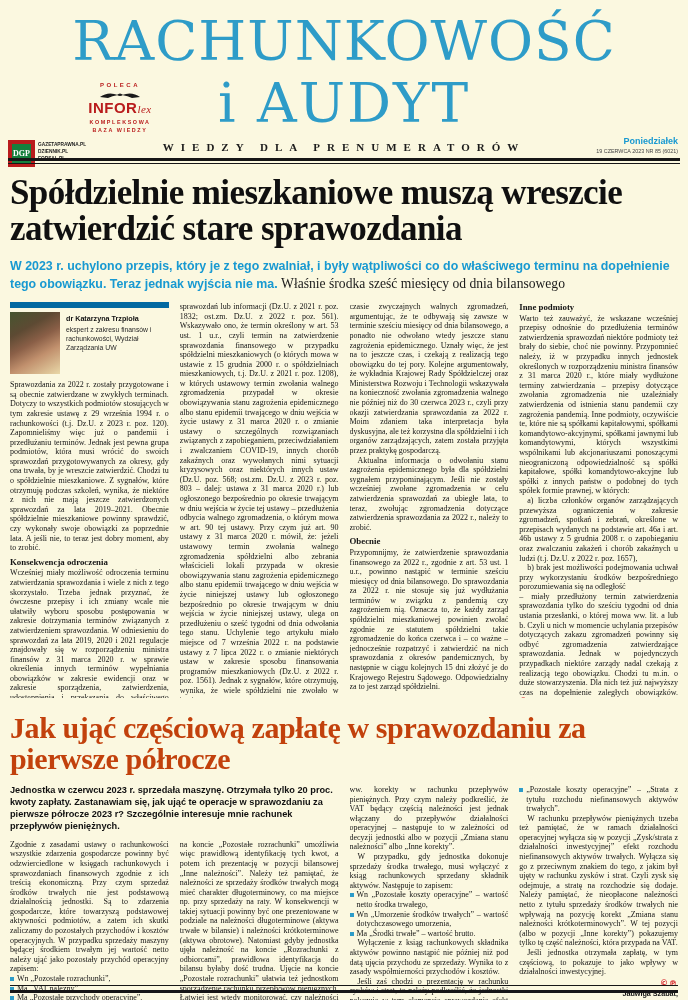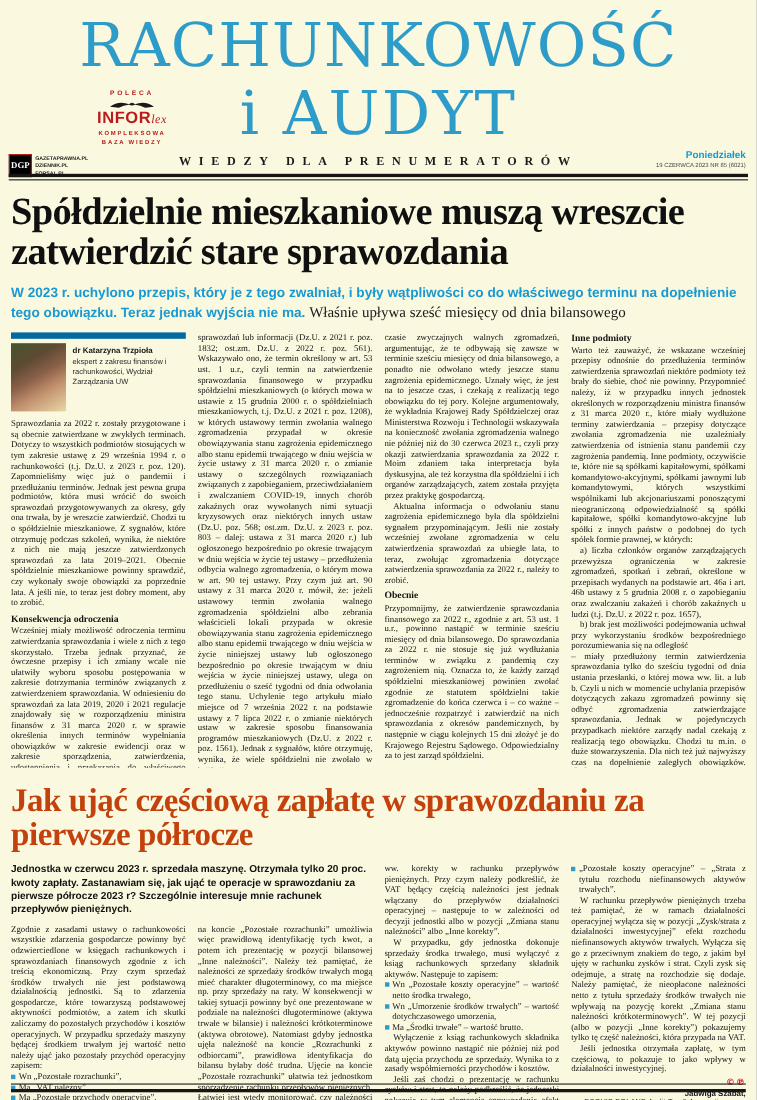--- a/index.html
+++ b/index.html
@@ -16,21 +16,21 @@
     font-family:"DejaVu Serif",serif;font-size:55px;line-height:1;color:#2e9cc8;letter-spacing:2px;}
   .mast-tagline{position:absolute;top:141px;left:0;right:0;text-align:center;
     font-family:"Liberation Serif",serif;font-weight:700;font-size:11px;letter-spacing:7px;color:#1c1c1c;}
   .inforlex{position:absolute;left:70px;top:82px;width:100px;text-align:center;color:#b91c1c;}
   .poleca{font:700 6px "Liberation Sans",sans-serif;letter-spacing:2.5px;}
   .wings{display:block;margin:1px auto 0;}
   .inforlex-name{font:800 15px "Liberation Sans",sans-serif;letter-spacing:.5px;line-height:1.05;}
   .inforlex-name .lex{font:italic 400 11px "Liberation Serif",serif;}
   .inforlex-sub{font:700 5.4px "Liberation Sans",sans-serif;letter-spacing:1.6px;line-height:1.5;margin-top:2px;}
   .dgp-block{position:absolute;left:8px;top:140px;display:flex;gap:3px;align-items:flex-start;}
-  .dgp-logo{width:19px;height:19px;background:#000000;border:1px solid #b91c1c;color:#fff;
+  .dgp-logo{width:19px;height:19px;background:#15803d;border:4px solid #b91c1c;color:#fff;
     font:700 8px/19px "Liberation Serif",serif;text-align:center;}
   .dgp-sites{font:700 4.8px/1.5 "Liberation Sans",sans-serif;color:#222;padding-top:1px;}
   .dateblock{position:absolute;right:10px;top:136px;text-align:right;}
   .day{font:700 9px "Liberation Sans",sans-serif;color:#1899d1;}
   .dateline{font:400 5.4px "Liberation Sans",sans-serif;color:#444;margin-top:2px;}
   .mast-rule{position:absolute;left:8px;right:8px;top:158px;height:2px;
     border-top:3px solid #161616;border-bottom:1px solid #161616;}
   
   .a1-headline{margin:12px 10px 0;font-family:"Liberation Serif",serif;font-weight:700;
     font-size:35px;line-height:1.02;letter-spacing:-.6px;color:#101010;}
@@ -106,21 +106,21 @@
       <div class="day">Poniedziałek</div>
       <div class="dateline">19 CZERWCA 2023 NR 85 (6021)</div>
     </div>
 
     <div class="mast-rule"></div>
   </header>
 
   <article>
     <h1 class="a1-headline">Spółdzielnie mieszkaniowe muszą wreszcie zatwierdzić stare sprawozdania</h1>
 
-    <p class="a1-lead"><span class="lead-blue">W 2023 r. uchylono przepis, który je z tego zwalniał, i były wątpliwości co do właściwego terminu na dopełnienie tego obowiązku. Teraz jednak wyjścia nie ma. </span><span class="lead-black">Właśnie upływa sześć miesięcy od dnia bilansowego</span></p>
+    <p class="a1-lead"><span class="lead-blue">W 2023 r. uchylono przepis, który je z tego zwalniał, i były wątpliwości co do właściwego terminu na dopełnienie tego obowiązku. Teraz jednak wyjścia nie ma. </span><span class="lead-black">Właśnie środka sześć miesięcy od dnia bilansowego</span></p>
 
     <div class="cols4 a1-body">
       <div class="col">
         <div class="author-box">
           <div class="author-photo"></div>
           <div class="author-meta">
             <div class="author-name">dr Katarzyna Trzpioła</div>
             <div class="author-bio">ekspert z zakresu finansów i rachunkowości, Wydział Zarządzania UW</div>
           </div>
         </div>

